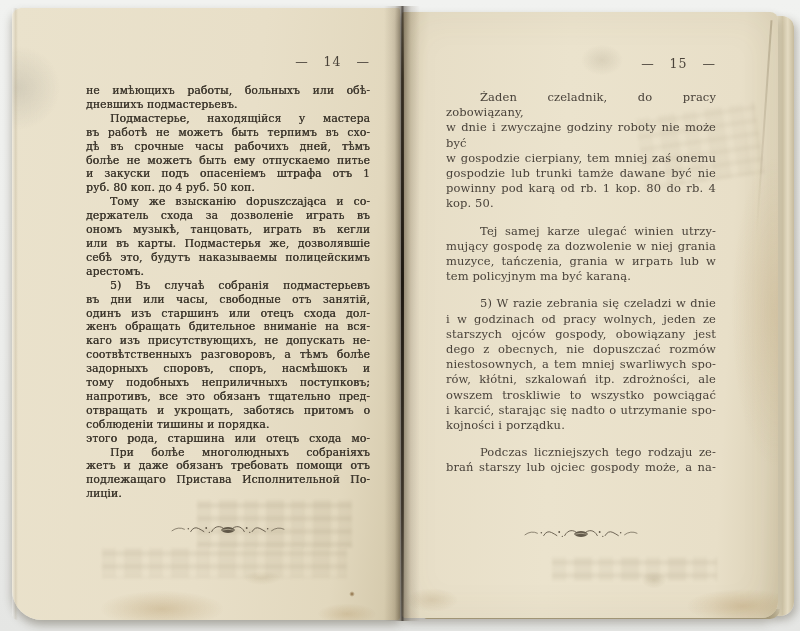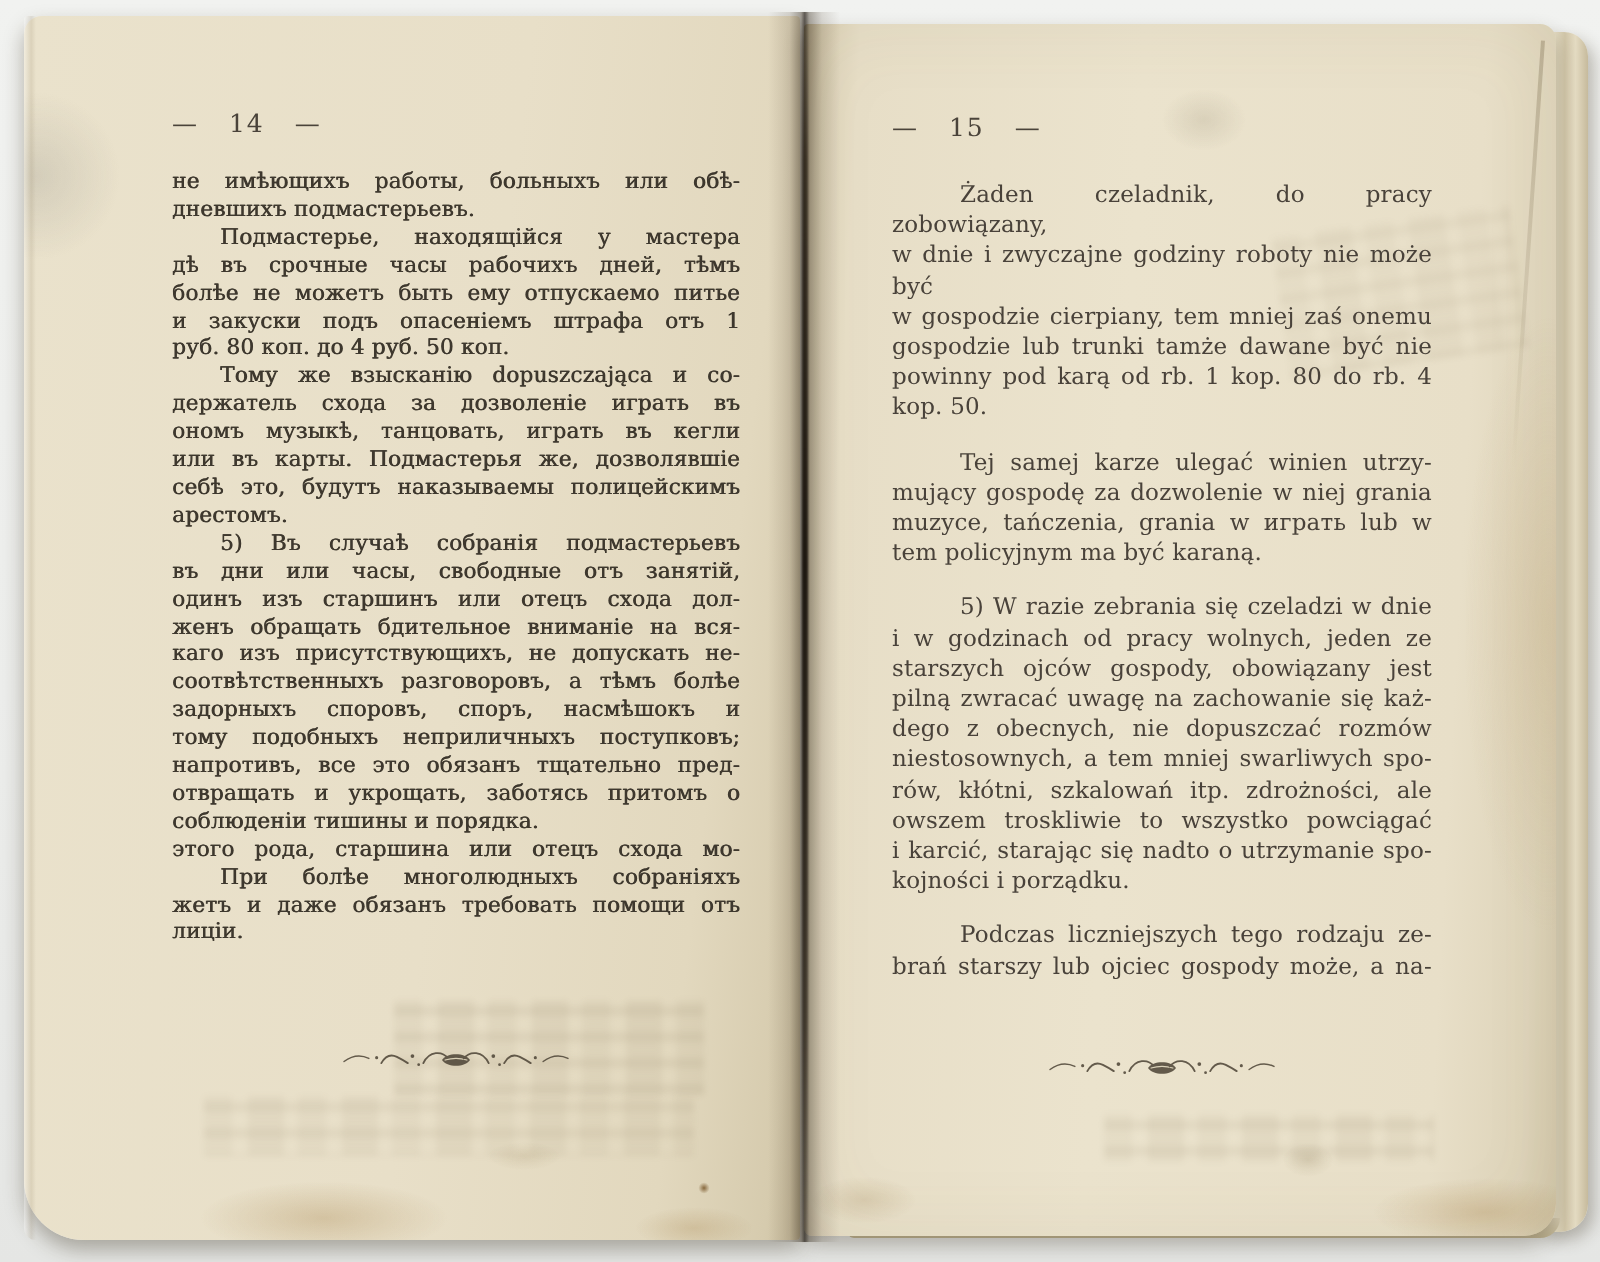--- a/index.html
+++ b/index.html
@@ -52,21 +52,21 @@
   .ghost-l2{left:90px;top:540px;width:245px;height:30px;opacity:.38;}
   .ghost-r1{left:238px;top:98px;width:120px;height:72px;transform:rotate(-8deg);opacity:.28;}
   .ghost-r2{left:150px;top:545px;width:165px;height:24px;opacity:.40;}
   
   .gutter{position:absolute;left:384px;top:6px;width:36px;height:615px;z-index:5;pointer-events:none;
     background:linear-gradient(to right,rgba(74,58,38,0) 0%,rgba(74,58,38,.16) 30%,rgba(50,38,22,.42) 46%,rgba(25,18,10,.66) 51%,rgba(50,38,22,.38) 57%,rgba(74,58,38,.14) 75%,rgba(74,58,38,0) 100%);}
   .gutter::before{content:'';position:absolute;left:17px;top:0;width:3px;height:100%;
     background:linear-gradient(to bottom,rgba(30,22,12,.05) 0%,rgba(30,22,12,.6) 12%,rgba(18,13,7,.85) 45%,rgba(30,22,12,.5) 82%,rgba(30,22,12,.05) 99%);
     filter:blur(.4px);}
   
-  .pageheader{position:absolute;text-align:left;word-spacing:10px;color:#4a433a;
+  .pageheader{position:absolute;text-align:right;word-spacing:10px;color:#4a433a;
     font-size:12.5px;letter-spacing:1px;}
   .page-left .pageheader{left:74px;top:46px;width:284px;}
   .page-right .pageheader{left:44px;top:44px;width:270px;}
   .textblock{position:absolute;overflow:hidden;}
   .page-left .textblock{left:74px;top:76px;width:284px;height:420px;
     font-size:10.8px;line-height:13.9px;color:#3e382e;--indent:24px;
     text-shadow:.3px 0 0 currentColor;letter-spacing:.1px;}
   .page-right .textblock{left:44px;top:78px;width:270px;height:430px;
     font-size:11.5px;line-height:15.2px;color:#49423a;--indent:34px;letter-spacing:.1px;}
   .page-right .para{margin-bottom:12px;}
@@ -91,20 +91,21 @@
     <div class="ghost ghost-l1"></div>
     <div class="ghost ghost-l2"></div>
     <div class="pageheader">— 14 —</div>
     <div class="textblock">
         <div class="para">
           <div class="line">не имѣющихъ работы, больныхъ или обѣ-</div>
           <div class="line last">дневшихъ подмастерьевъ.</div>
         </div>
         <div class="para">
           <div class="line indent">Подмастерье, находящійся у мастера</div>
+          <div class="line">въ работѣ не можетъ быть терпимъ въ схо-</div>
           <div class="line">дѣ въ срочные часы рабочихъ дней, тѣмъ</div>
           <div class="line">болѣе не можетъ быть ему отпускаемо питье</div>
           <div class="line">и закуски подъ опасеніемъ штрафа отъ 1</div>
           <div class="line last">руб. 80 коп. до 4 руб. 50 коп.</div>
         </div>
         <div class="para">
           <div class="line indent">Тому же взысканію dopuszczająca и со-</div>
           <div class="line">держатель схода за дозволеніе играть въ</div>
           <div class="line">ономъ музыкѣ, танцовать, играть въ кегли</div>
           <div class="line">или въ карты. Подмастерья же, дозволявшіе</div>
@@ -121,20 +122,21 @@
           <div class="line">задорныхъ споровъ, споръ, насмѣшокъ и</div>
           <div class="line">тому подобныхъ неприличныхъ поступковъ;</div>
           <div class="line">напротивъ, все это обязанъ тщательно пред-</div>
           <div class="line">отвращать и укрощать, заботясь притомъ о</div>
           <div class="line last">соблюденіи тишины и порядка.</div>
         </div>
         <div class="para">
           <div class="line">этого рода, старшина или отецъ схода мо-</div>
           <div class="line indent">При болѣе многолюдныхъ собраніяхъ</div>
           <div class="line">жетъ и даже обязанъ требовать помощи отъ</div>
+          <div class="line">подлежащаго Пристава Исполнительной По-</div>
           <div class="line last">лиціи.</div>
         </div>
       </div>
     <div class="ornament">
       <svg viewBox="0 0 150 18" width="118" height="14" aria-hidden="true">
         <g fill="none" stroke="#4c4335" stroke-width="1.2" stroke-linecap="round" opacity="0.85">
           <path d="M3 10 q8 -6 16 -2" stroke-width="0.9"></path>
           <circle cx="24" cy="7.5" r="1" fill="#4c4335" stroke="none"></circle>
           <path d="M27 11 q4 -7 10 -4 q4 2 7 4"></path>
           <circle cx="47" cy="6.5" r="1.2" fill="#4c4335" stroke="none"></circle>
@@ -170,21 +172,20 @@
         <div class="para">
           <div class="line indent">Tej samej karze ulegać winien utrzy-</div>
           <div class="line">mujący gospodę za dozwolenie w niej grania</div>
           <div class="line">muzyce, tańczenia, grania w играть lub w</div>
           <div class="line last">tem policyjnym ma być karaną.</div>
         </div>
         <div class="para">
           <div class="line indent">5) W razie zebrania się czeladzi w dnie</div>
           <div class="line">i w godzinach od pracy wolnych, jeden ze</div>
           <div class="line">starszych ojców gospody, obowiązany jest</div>
-          <div class="line">pilną zwracać uwagę na zachowanie się każ-</div>
           <div class="line">dego z obecnych, nie dopuszczać rozmów</div>
           <div class="line">niestosownych, a tem mniej swarliwych spo-</div>
           <div class="line">rów, kłótni, szkalowań itp. zdrożności, ale</div>
           <div class="line">owszem troskliwie to wszystko powciągać</div>
           <div class="line">i karcić, starając się nadto o utrzymanie spo-</div>
           <div class="line last">kojności i porządku.</div>
         </div>
         <div class="para">
           <div class="line indent">Podczas liczniejszych tego rodzaju ze-</div>
           <div class="line">brań starszy lub ojciec gospody może, a na-</div>

